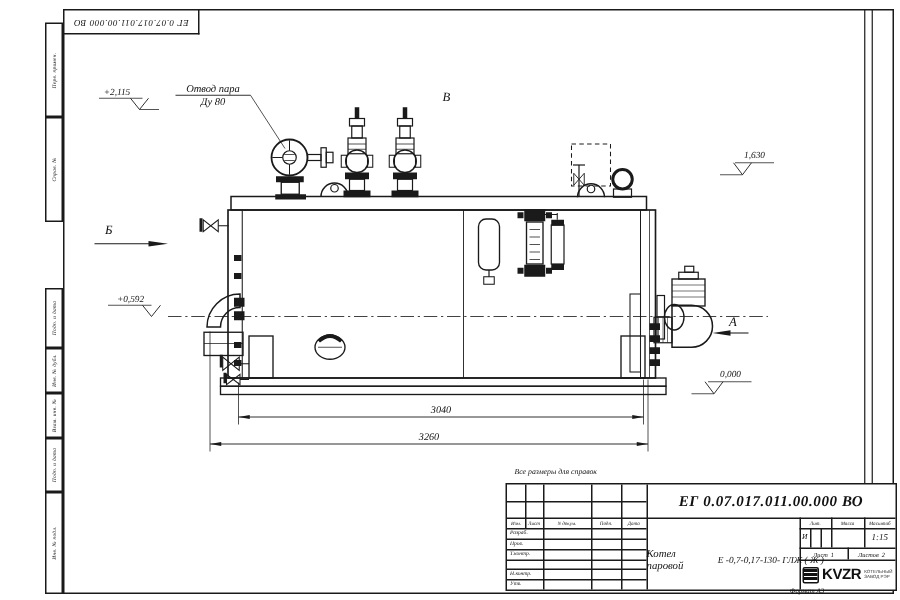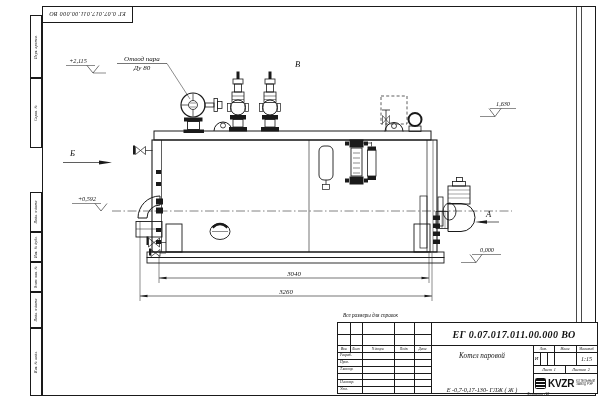--- a/index.html
+++ b/index.html
@@ -12,21 +12,21 @@
   svg{position:absolute;left:0;top:0;}
   .ln{stroke:#1a1a1a;fill:none;}
   .fl{fill:#1a1a1a;stroke:none;}
   text{fill:#111;font-family:"Liberation Serif",serif;font-style:italic;}
   .note{position:absolute;left:343px;top:312px;font-size:5.2px;font-style:italic;white-space:nowrap;}
   .tb{position:absolute;left:337px;top:322px;width:259px;height:70px;border:1px solid #1a1a1a;box-sizing:content-box;background:#fff;}
   .tb .vl{position:absolute;width:1px;background:#1a1a1a;}
   .tb .hl{position:absolute;height:1px;background:#1a1a1a;}
   .tb .cell{position:absolute;display:flex;align-items:center;justify-content:center;text-align:center;overflow:hidden;white-space:nowrap;}
   .docnum{position:absolute;left:93px;top:0;width:166px;height:22px;display:flex;align-items:center;justify-content:center;font-size:10px;font-style:italic;font-weight:600;letter-spacing:.4px;}
-  .pname{position:absolute;left:93px;top:22px;width:102px;height:48px;display:flex;flex-direction:column;align-items:center;padding-top:7px;box-sizing:border-box;gap:23px;}
+  .pname{position:absolute;left:93px;top:22px;width:102px;height:48px;display:flex;flex-direction:row;align-items:center;padding-top:7px;box-sizing:border-box;gap:23px;}
   .pname .l1{font-size:7.2px;font-style:italic;}
   .pname .l2{font-size:6.2px;font-style:italic;margin-top:2.5px;white-space:nowrap;}
   .roles div{position:absolute;left:2px;width:21px;font-size:3.7px;font-style:italic;line-height:6.8px;white-space:nowrap;}
   .hdr{font-size:3.4px;font-style:italic;}
   .logo{position:absolute;left:195px;top:50px;width:64px;height:20px;display:flex;align-items:center;justify-content:center;gap:2px;}
   .logo .mark{width:9px;height:9px;border-radius:1.5px;background:repeating-linear-gradient(180deg,#111 0 2px,#fff 2px 3px);border:1px solid #111;}
   .logo .kv{font-family:"Liberation Sans",sans-serif;font-weight:800;font-size:10px;letter-spacing:-.3px;color:#111;}
   .logo .sub{display:flex;flex-direction:column;font-size:3px;line-height:3.4px;color:#333;font-family:"Liberation Sans",sans-serif;}
   .fmt{position:absolute;left:480px;top:391px;width:116px;text-align:center;font-size:4.6px;font-style:italic;}
 </style>

